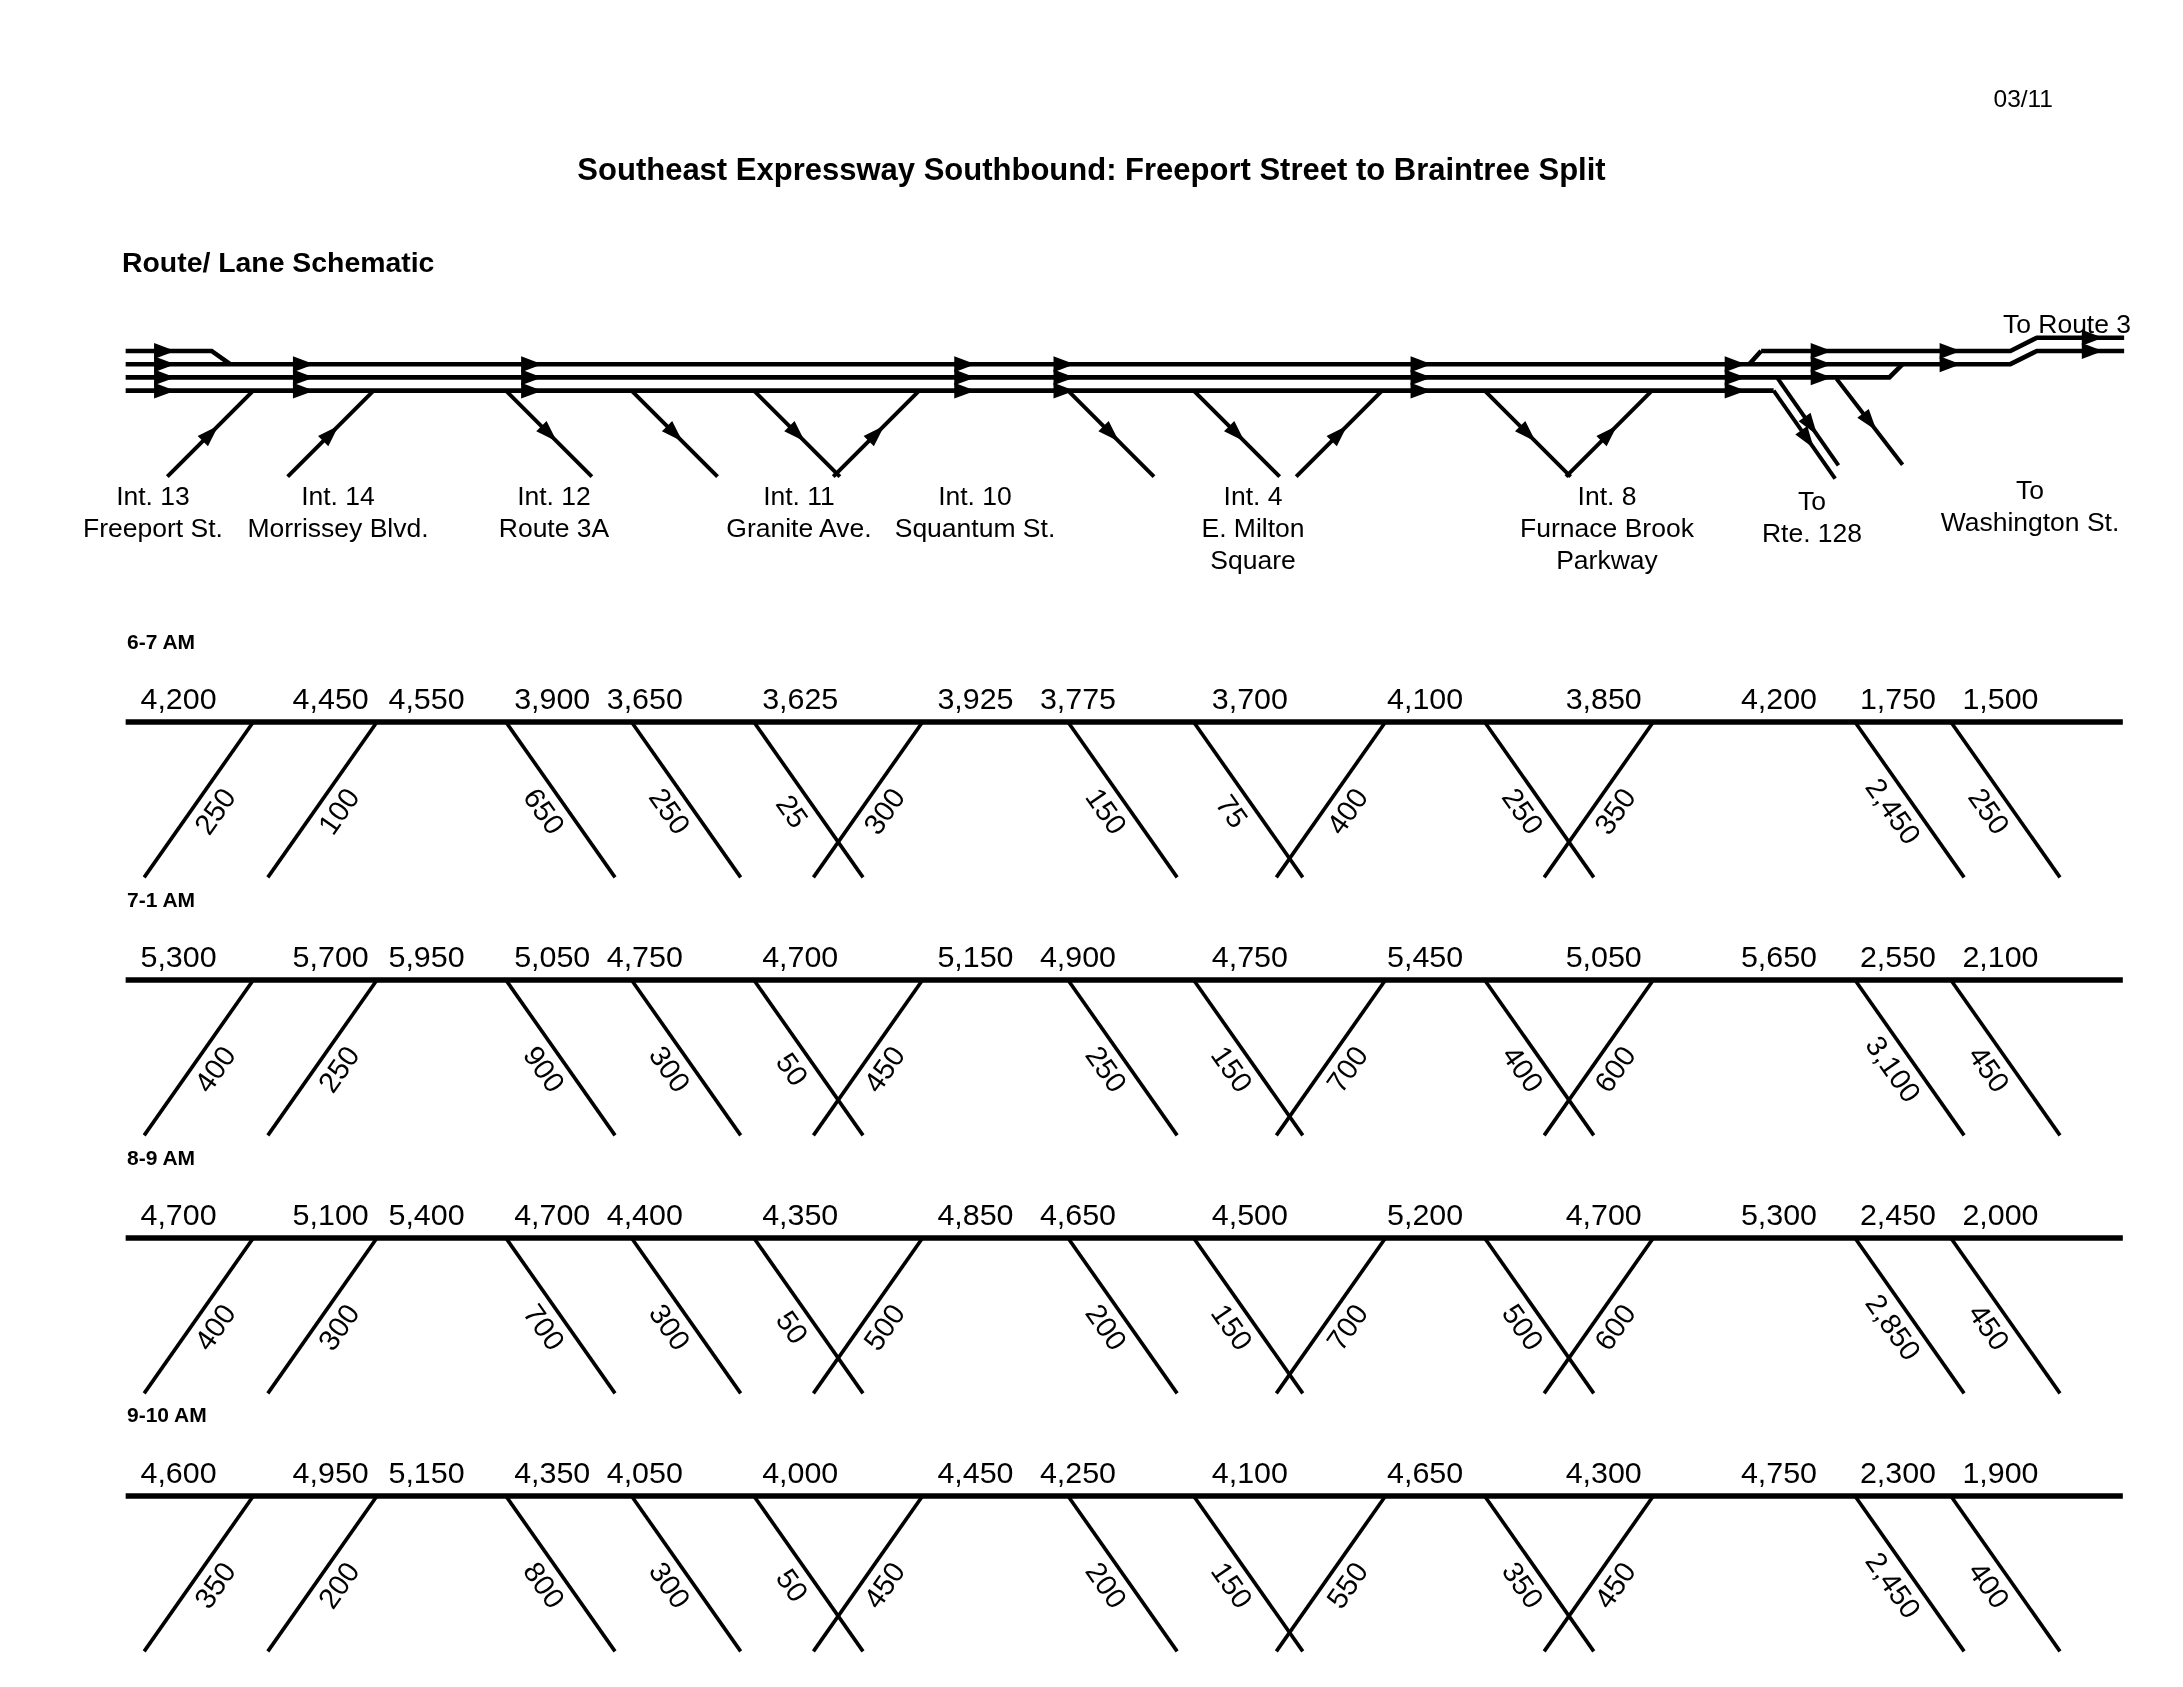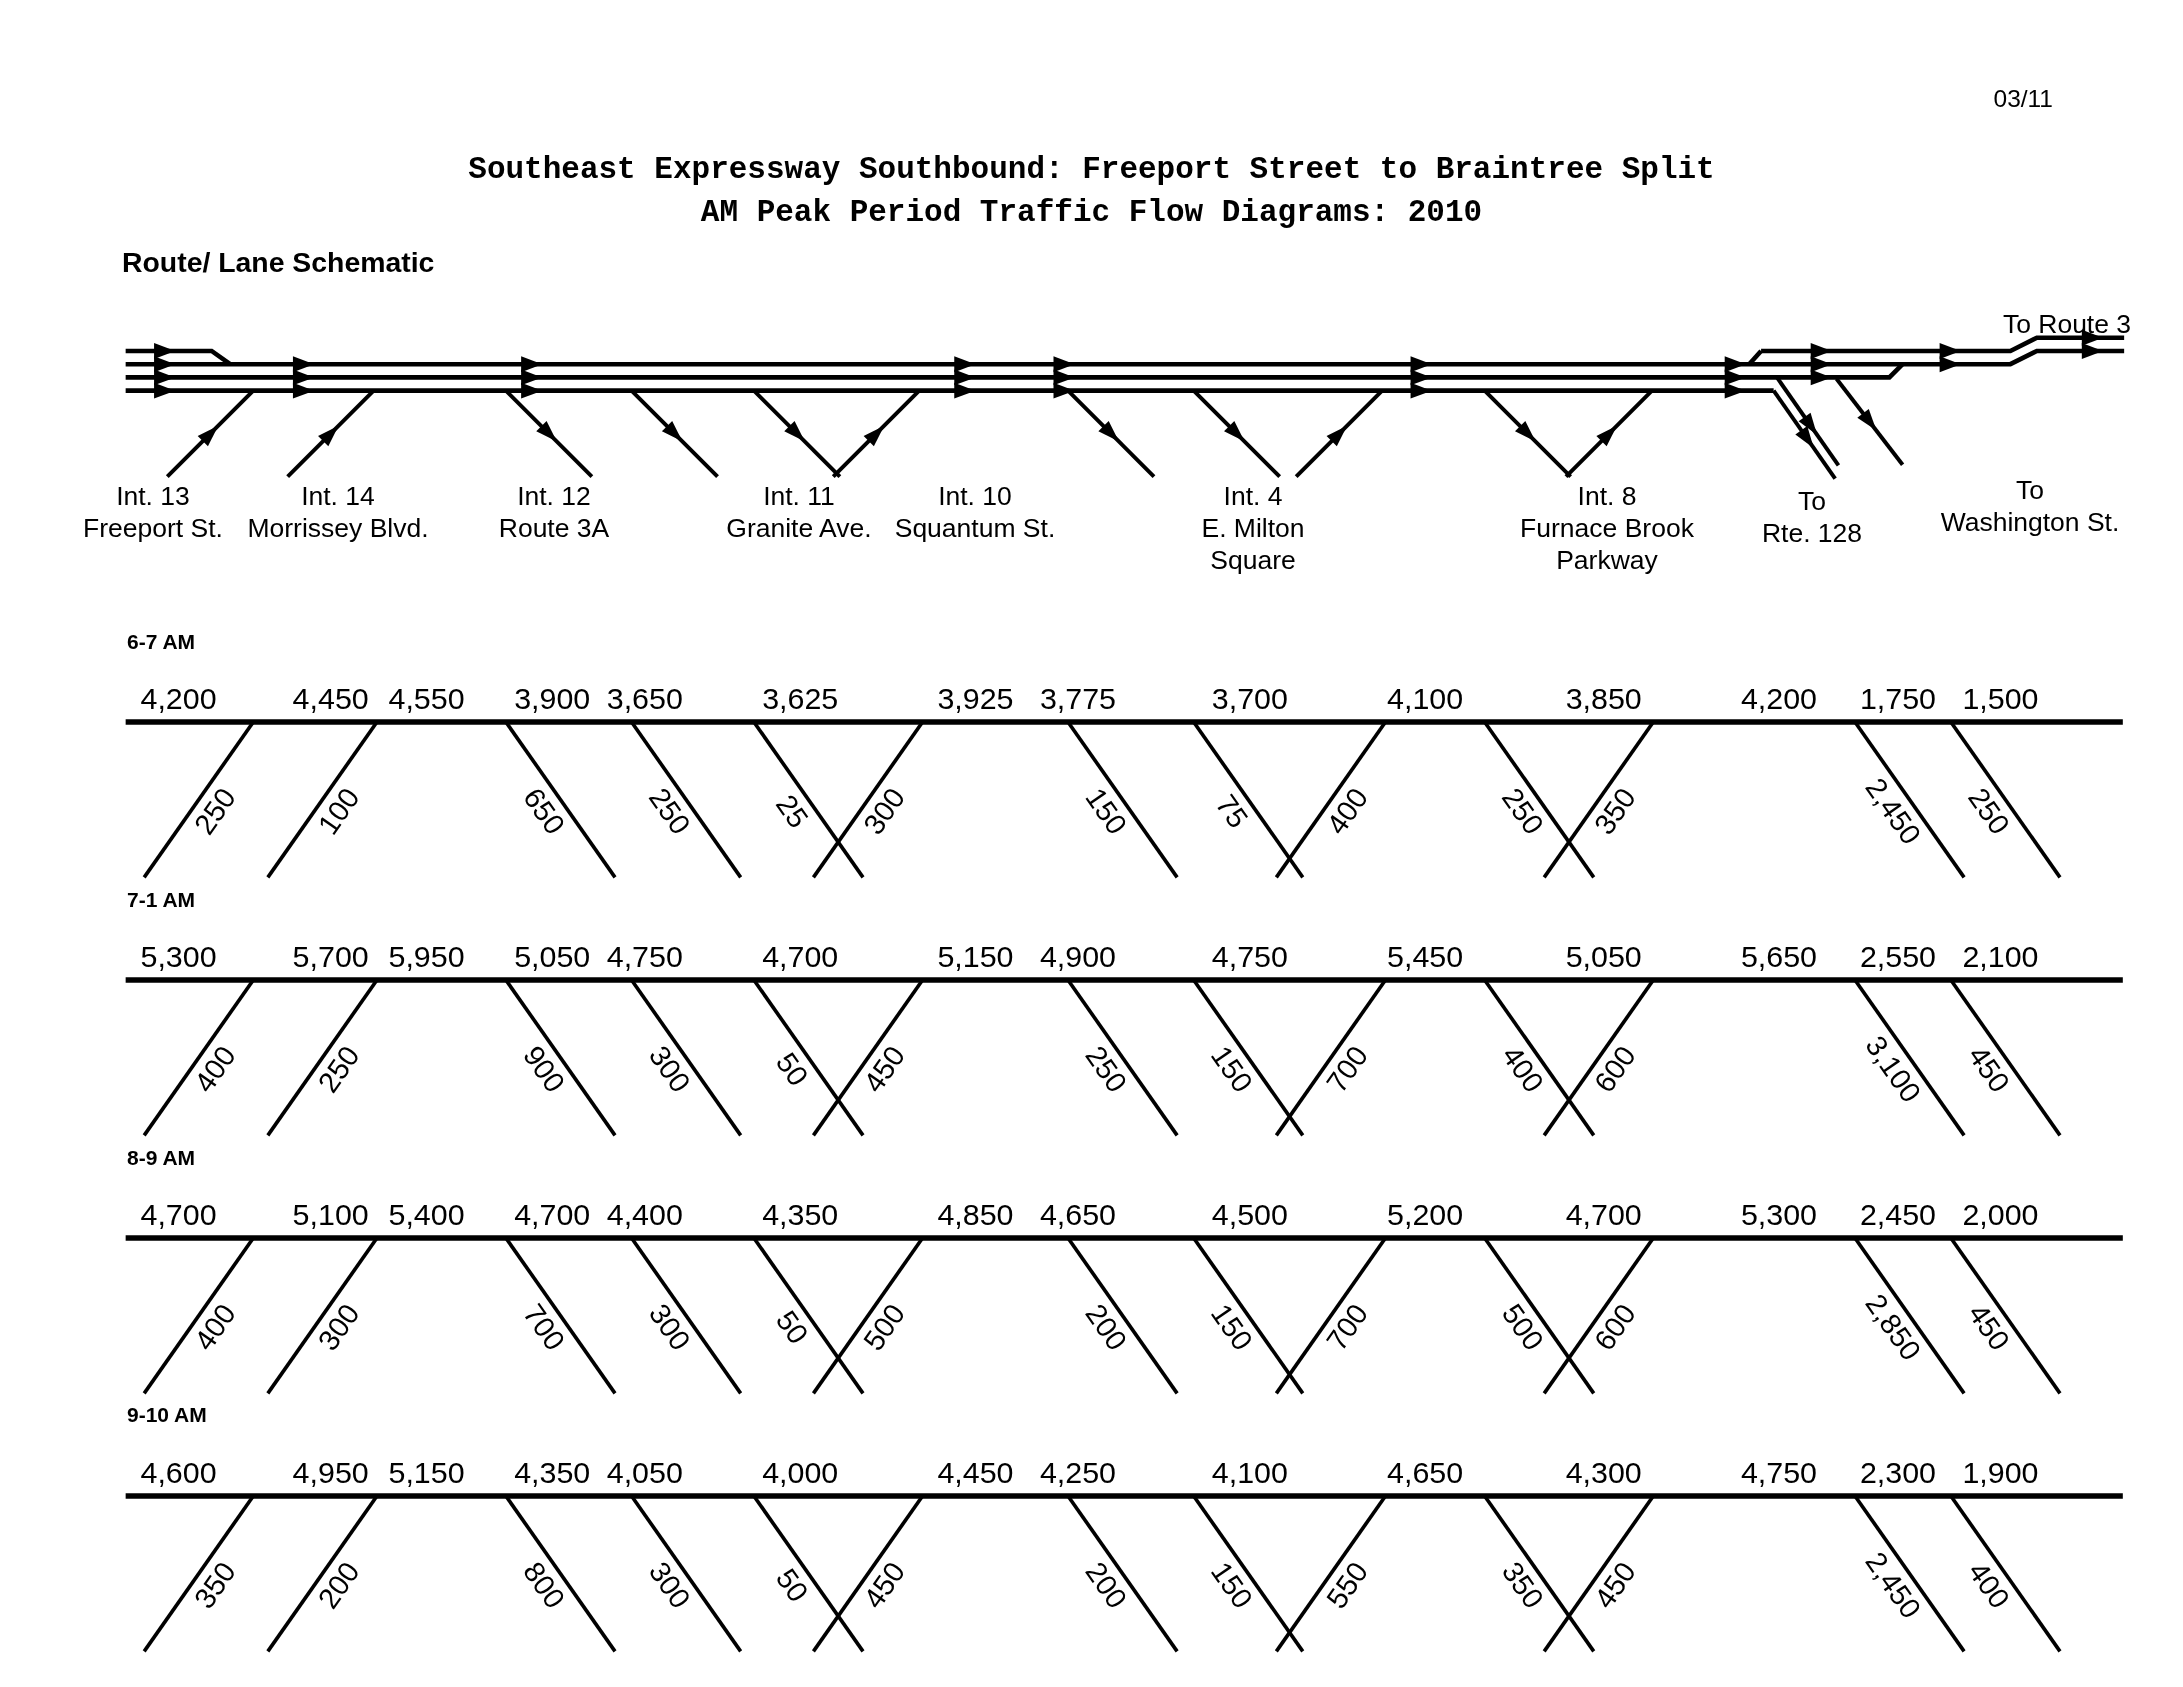--- a/index.html
+++ b/index.html
@@ -1,38 +1,37 @@
 <!DOCTYPE html>
 <html style="font-size:10.6px"><head>
 <meta charset="utf-8">
 <style>
   html,body{margin:0;padding:0;background:#fff;}
   .page{position:relative;width:2183px;height:1687px;background:#fff;overflow:hidden;
         font-family:"Liberation Sans", sans-serif;color:#000;}
   .page-number{position:absolute;top:85px;right:130px;font-size:24.5px;}
   .title-block{position:absolute;top:148px;left:0;width:2183px;text-align:center;
-               font-weight:bold;font-size:31px;line-height:43px;font-family:Liberation Mono, monospace;}
+               font-weight:bold;font-size:31px;line-height:43px;}
   .title-block span{display:block;}
   .section-heading{position:absolute;left:122px;top:246px;font-weight:bold;font-size:28.4px;}
   .period-heading{position:absolute;left:127px;font-weight:bold;font-size:21px;}
   .sch-label{position:absolute;width:198px;text-align:center;font-size:26.5px;line-height:32px;}
   .sch-label span{display:block;}
   svg{position:absolute;left:0;}
   svg text{font-family:"Liberation Sans", sans-serif;}
 </style>
 </head>
 <body>
 
 <div class="page">
 
   <div class="page-number">03/11</div>
 
   <div class="title-block">
     <span>Southeast Expressway Southbound: Freeport Street to Braintree Split</span>
-    <span>AM Peak Period Traffic Flow Diagrams: 2010</span>
   </div>
 
   <div class="section-heading">Route/ Lane Schematic</div>
 
   <svg id="schematic-svg" style="top:278px" width="2183" height="384" viewBox="0 0 3301 580">
       <path d="M190 110 H320 L348 130" stroke="#000" stroke-width="7" fill="none"></path>
       <path d="M190 130 H3040 L3080 110 H3212" stroke="#000" stroke-width="7" fill="none"></path>
       <path d="M2645 130 L2663 110" stroke="#000" stroke-width="7" fill="none"></path>
       <path d="M2663 110 H3040 L3080 90 H3212" stroke="#000" stroke-width="7" fill="none"></path>
       <path d="M190 150 H2857 L2877 130" stroke="#000" stroke-width="7" fill="none"></path>

